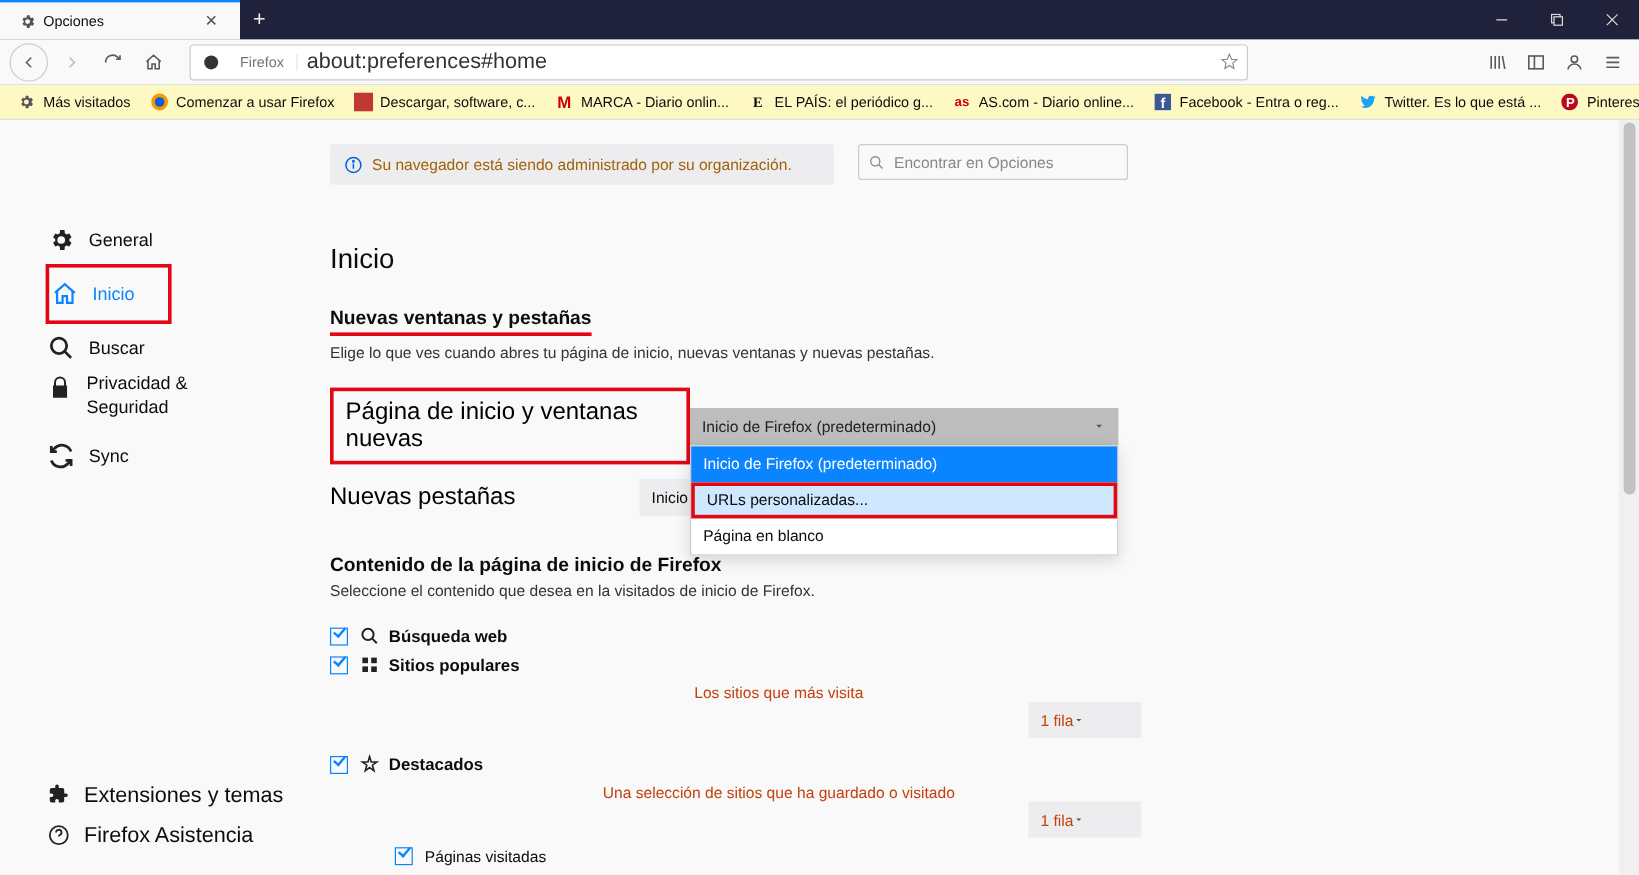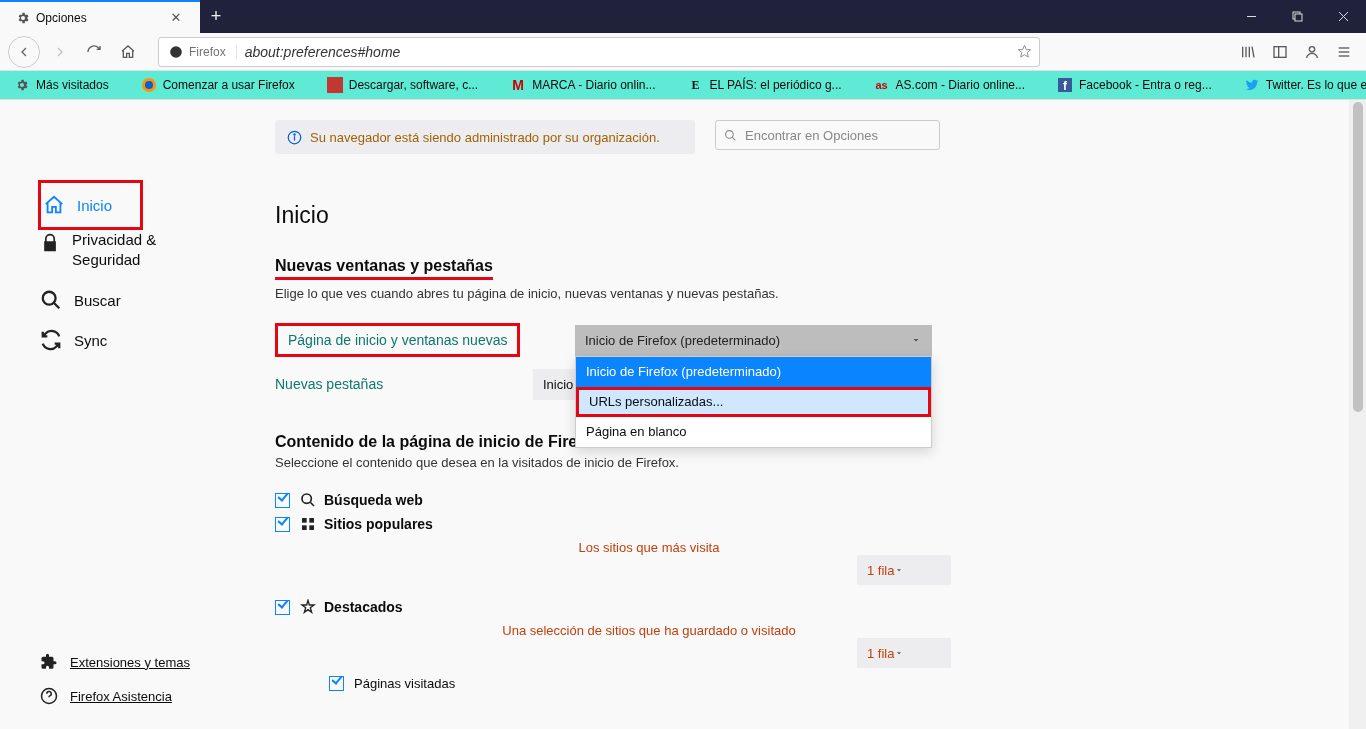--- a/index.html
+++ b/index.html
@@ -10,43 +10,43 @@
   .tab .title { flex: 1; font-size: 12px; }
   .tab .close { width: 16px; height: 16px; display:flex;align-items:center;justify-content:center;cursor:pointer;color:#555;}
   .newtab { width: 32px; height: 33px; display:flex;align-items:center;justify-content:center;color:#eee;cursor:pointer;font-size:18px;}
   .winbtns { margin-left:auto; display:flex; height:33px;}
   .winbtn { width:46px; display:flex;align-items:center;justify-content:center;color:#ddd;cursor:pointer;}
   .navbar { height: 38px; background:#f9f9fa; display:flex; align-items:center; padding: 0 8px; gap:6px; border-bottom:1px solid #e1e1e2;}
   .navbtn { width:28px;height:28px;display:flex;align-items:center;justify-content:center;border-radius:4px;cursor:pointer;color:#5a5a5a;}
   .navbtn.disabled { color:#bfbfbf; }
   .backbtn { width:32px;height:32px;border:1px solid #ccc;border-radius:50%;display:flex;align-items:center;justify-content:center;color:#666;}
   .urlbar { flex:1; max-width:882px; height:30px; border:1px solid #ccc; border-radius:3px; background:#fff; display:flex; align-items:center; margin: 0 40px 0 10px;}
-  .urlbar .identity { display:flex;align-items:flex-start;gap:6px;padding:0 10px;border-right:1px solid #e5e5e5;color:#737373;font-size:12px;}
-  .urlbar .addr { flex:1; padding:0 8px;font-size:14px;color:#333;font-style:italic;}
+  .urlbar .identity { display:flex;align-items:flex-start;gap:17px;padding:0 10px;border-right:1px solid #e5e5e5;color:#737373;font-size:12px;}
+  .urlbar .addr { flex:1; padding:0 8px;font-size:18px;color:#333;}
   .urlbar .star { width:30px;display:flex;align-items:center;justify-content:center;color:#888;}
   .rightbtns { display:flex; gap:4px; margin-left:auto;}
-  .bookbar { height:29px; background:#5eead4; border-bottom:1px solid #e1e1e2; display:flex;align-items:center;padding:0 8px;gap:20px;font-size:12px;}
+  .bookbar { height:29px; background:#fef9c3; border-bottom:1px solid #e1e1e2; display:flex;align-items:center;padding:0 8px;gap:4px;font-size:12px;}
   .bm { display:flex;align-items:center;gap:6px;padding:2px 6px;cursor:pointer;border-radius:3px; white-space:nowrap;}
   .bm .ico{width:16px;height:16px;display:inline-flex;align-items:center;justify-content:center;}
   .content { display:flex; height: calc(729px - 33px - 38px - 29px); position:relative;}
   .sidebar { width:215px; padding:80px 0 0 38px;}
   .side-item { display:flex;align-items:center;gap:12px;height:40px;font-size:15px;cursor:pointer;color:#0c0c0d; padding-left:2px;}
   .side-item.active { color:#0a84ff; }
   .side-foot { position:absolute; bottom:16px; left:38px; }
-  .side-foot .side-item{height:34px;font-size:13px;text-decoration:underline;}
+  .side-foot .side-item{height:34px;font-size:18px;}
   .main { flex:1; padding: 20px 30px 0 60px; overflow:auto; height:100%; }
   .banner { width:420px;height:34px; background:#ededf0;display:flex;align-items:center;padding:0 12px;gap:8px;font-size:13px;color:#0060df; border-radius:3px; float:left;}
   .banner a { color:#a16207; text-decoration:none;}
   .searchopt { width:225px;height:30px;border:1px solid #ccc;border-radius:3px;display:flex;align-items:center;padding:0 8px;gap:8px;color:#888; margin-left: 440px;}
   .clearfix{clear:both;}
   h1.page { font-size:23px; font-weight:300; margin:48px 0 28px 0;}
   h2.sec { font-size:16px; font-weight:600; margin-bottom:6px; }
   .sub { font-size:13px; color:#333; margin-bottom:22px;}
   .row { display:flex; align-items:center; min-height:34px; margin-bottom:10px;}
-  .row .lbl { width:300px;font-size:14px;color:#0f766e;}
+  .row .lbl { width:300px;font-size:20px;color:#000000;}
   .dd { width:357px; height:31px; background:#bdbdbd; display:flex;align-items:center;justify-content:space-between;padding:0 10px;font-size:13px;cursor:pointer;color:#222;}
   .dd2 { width:357px; height:31px; background:#ededf0; display:flex;align-items:center;justify-content:space-between;padding:0 10px;font-size:13px;cursor:pointer;}
   .dropdown-open { position:relative;}
   .dropdown-list { position:absolute; top:31px; left:0; width:357px;border:1px solid #ccc;background:#fff;box-shadow:0 4px 12px rgba(0,0,0,.15);z-index:10;}
   .opt { height:30px;display:flex;align-items:center;padding:0 10px;font-size:13px;cursor:pointer;}
   .opt.sel{background:#0a84ff;color:#fff;}
   .opt.hov{background:#cfe8ff;}
   h2.sec2 { font-size:16px; font-weight:600; margin-top:32px;margin-bottom:4px;}
   .chk-row{display:flex;align-items:center;gap:10px;margin:8px 0;}
   .chk{width:15px;height:15px;border:1px solid #0a84ff;position:relative;}
@@ -223,40 +223,46 @@
           <text x="4" y="11" fill="#fff" font-size="11" font-weight="bold">P</text>
         </svg>
       </span>
     <span>Pinterest</span>
   </div>
 
 </div>
 
 <div class="content">
   <div class="sidebar">
+    <div class="side-item">
+      <svg width="22" height="22" viewBox="0 0 24 24" fill="#222">
+          <path d="M19.4 13a7.5 7.5 0 0 0 0-2l2-1.6-2-3.4-2.4.9a7.5 7.5 0 0 0-1.7-1L15 3h-4l-.3 2.9a7.5 7.5 0 0 0-1.7 1l-2.4-.9-2 3.4L6.6 11a7.5 7.5 0 0 0 0 2l-2 1.6 2 3.4 2.4-.9a7.5 7.5 0 0 0 1.7 1L11 21h4l.3-2.9a7.5 7.5 0 0 0 1.7-1l2.4.9 2-3.4zM12 15.5A3.5 3.5 0 1 1 15.5 12 3.5 3.5 0 0 1 12 15.5z"></path>
+        </svg>
+      <span>General</span>
+    </div>
     <div style="display:inline-block;padding:2px 28px 2px 0" class="redbox">
       <div class="side-item active">
         <svg width="22" height="22" viewBox="0 0 24 24" fill="none" stroke="#0a84ff" stroke-width="2">
             <path d="M3 11l9-8 9 8M5 10v10h5v-6h4v6h5V10"></path>
           </svg>
         <span>Inicio</span>
       </div>
     </div>
-    <div class="side-item" style="align-items:flex-start;height:50px">
-      <svg width="22" height="22" viewBox="0 0 24 24" fill="#222" style="margin-top:2px">
-          <path d="M6 10V7a6 6 0 1 1 12 0v3h1v12H5V10zm2 0h8V7a4 4 0 1 0-8 0z"></path>
-        </svg>
-      <span style="line-height:1.3">Privacidad &amp; Seguridad</span>
-    </div>
     <div class="side-item">
       <svg width="22" height="22" viewBox="0 0 24 24" fill="none" stroke="#222" stroke-width="2.5">
           <circle cx="10" cy="10" r="7"></circle>
           <line x1="21" y1="21" x2="15" y2="15"></line>
         </svg>
       <span>Buscar</span>
+    </div>
+    <div class="side-item" style="align-items:flex-start;height:50px">
+      <svg width="22" height="22" viewBox="0 0 24 24" fill="#222" style="margin-top:2px">
+          <path d="M6 10V7a6 6 0 1 1 12 0v3h1v12H5V10zm2 0h8V7a4 4 0 1 0-8 0z"></path>
+        </svg>
+      <span style="line-height:1.3">Privacidad &amp; Seguridad</span>
     </div>
     <div class="side-item">
       <svg width="22" height="22" viewBox="0 0 24 24" fill="none" stroke="#222" stroke-width="2.5">
           <path d="M21 8a9 9 0 0 0-15-3L3 8M3 3v5h5M3 16a9 9 0 0 0 15 3l3-3M21 21v-5h-5"></path>
         </svg>
       <span>Sync</span>
     </div>
     <div class="side-foot">
       <div class="side-item">
         <svg width="18" height="18" viewBox="0 0 24 24" fill="#222">

